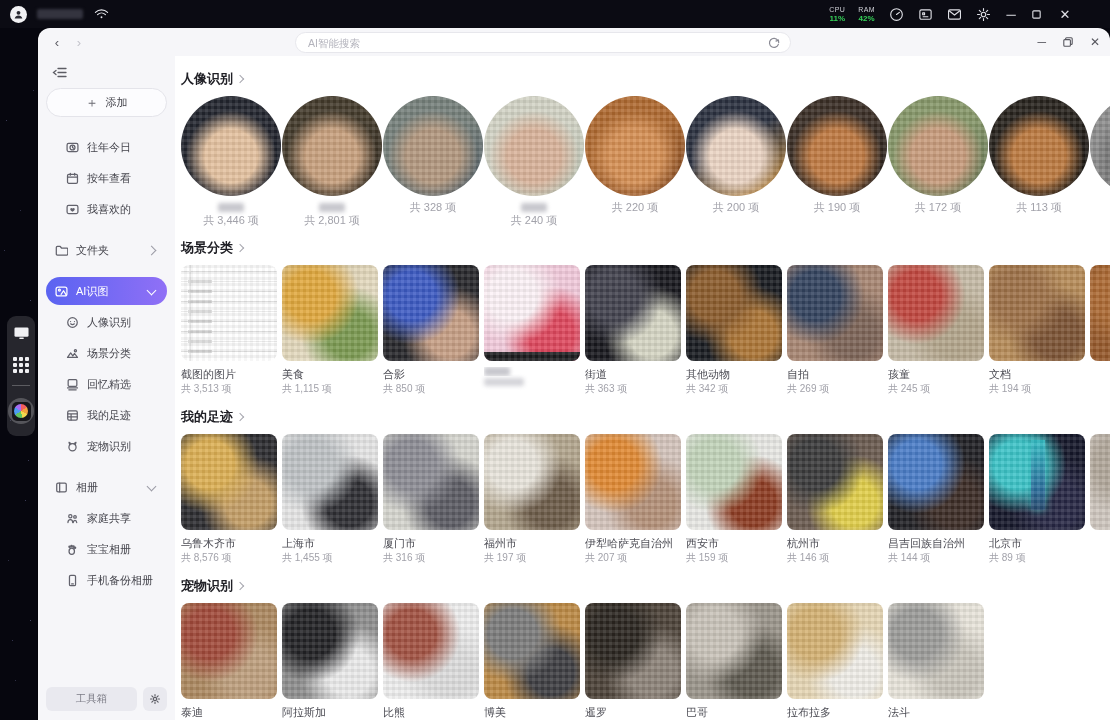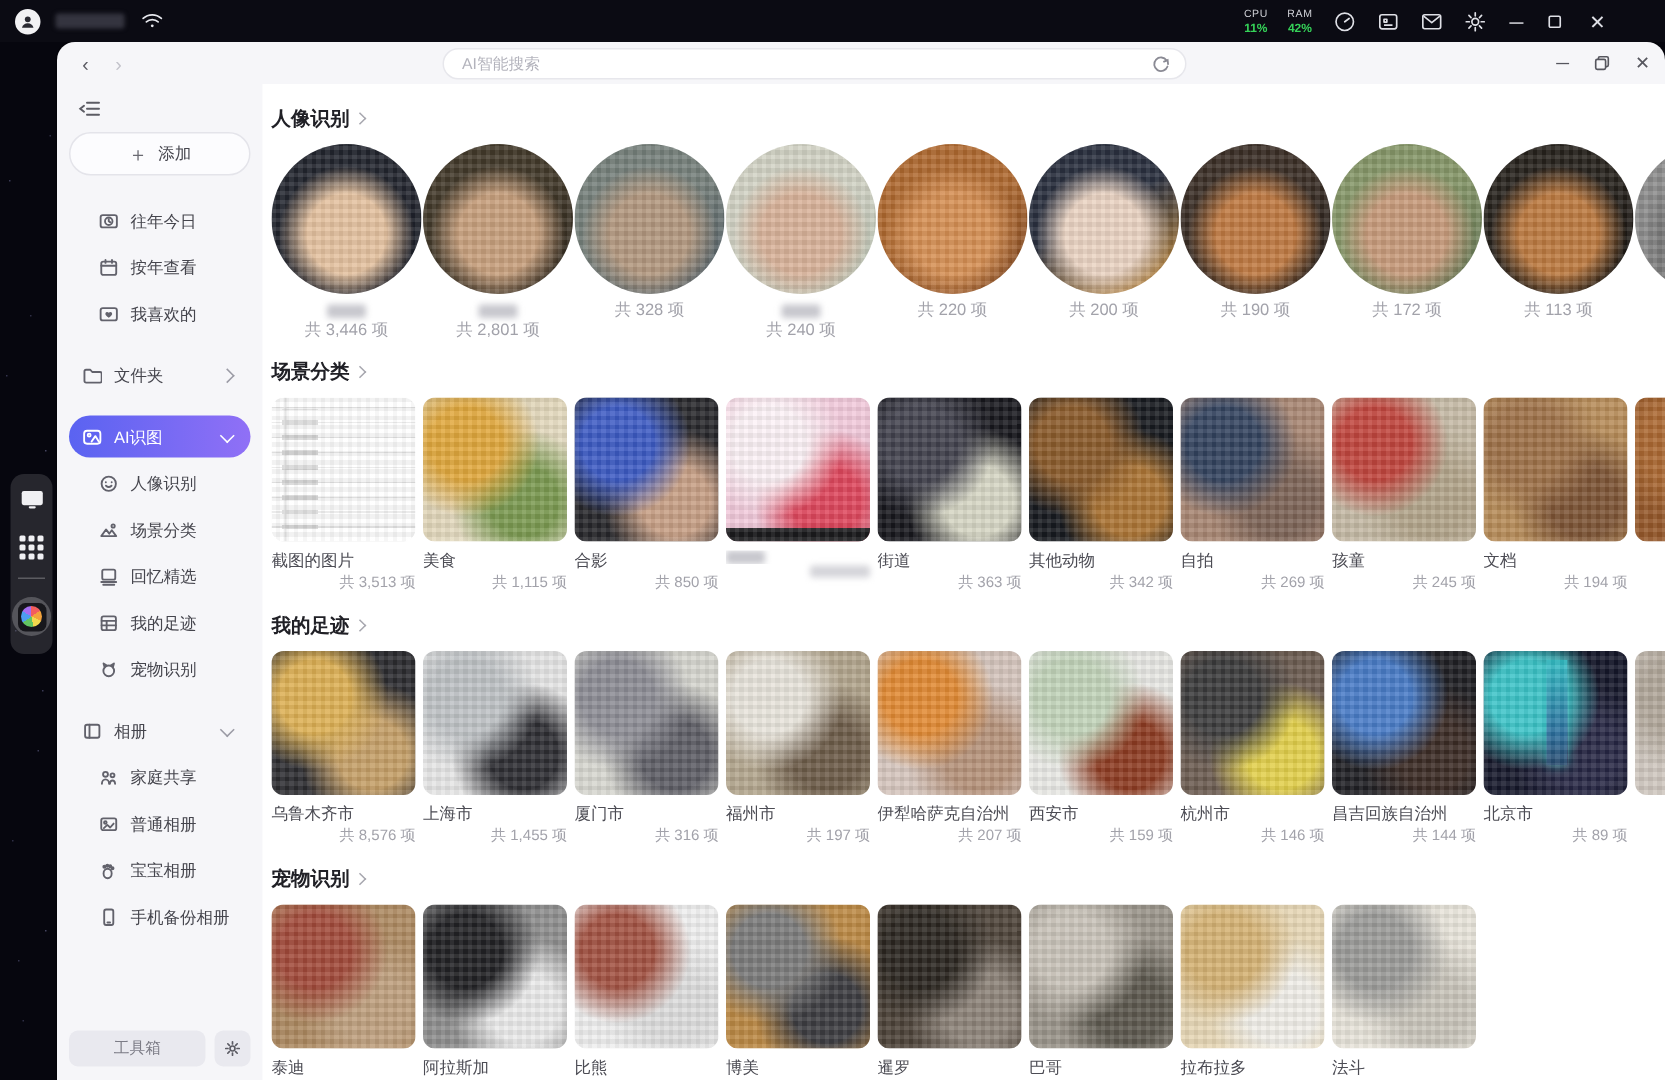--- a/index.html
+++ b/index.html
@@ -84,21 +84,21 @@
   .face-cell{width:100px;text-align:center;}
   .face-pic{width:100px;height:100px;border-radius:50%;position:relative;overflow:hidden;}
   .thumb-cell{width:96px;}
   .thumb-pic{width:96px;height:96px;border-radius:8px;position:relative;overflow:hidden;}
   .pix::after{content:"";position:absolute;inset:0;border-radius:inherit;
     background-image:repeating-linear-gradient(0deg,rgba(255,255,255,.08) 0 3px,rgba(0,0,0,.05) 3px 6px),
       repeating-linear-gradient(90deg,rgba(255,255,255,.07) 0 3px,rgba(0,0,0,.04) 3px 6px);}
   .face-name{height:13px;margin-top:5px;font-size:10.5px;color:#4c4c54;display:flex;align-items:center;justify-content:center;}
   .face-count{font-size:11px;color:#a2a2aa;line-height:13px;}
   .t-name{margin-top:6px;font-size:11px;color:#4c4c54;line-height:15px;white-space:nowrap;overflow:hidden;display:flex;align-items:center;}
-  .t-count{font-size:10px;color:#a2a2aa;line-height:14px;text-align:right;}
+  .t-count{font-size:10px;color:#a2a2aa;line-height:14px;}
   .blurbar{display:inline-block;width:26px;height:9px;border-radius:2px;background:#c7c7cd;filter:blur(2px);}
   .blurbar.wide{width:40px;height:8px;background:#d4d4d9;}
   
   .v-doc{background:
     linear-gradient(90deg,#ececec 0 2px,transparent 2px) 8px 10px/100% 10px repeat-y,
     repeating-linear-gradient(0deg,#fff 0 9px,#e9e9e9 9px 10px),
     #fdfdfd;}
   .v-doc::before{content:"";position:absolute;left:7px;top:8px;bottom:8px;width:24px;
     background:repeating-linear-gradient(0deg,#d8d8d8 0 3px,transparent 3px 10px);}
   .v-sticker::before{content:"";position:absolute;left:0;right:0;bottom:0;height:9px;background:#1c1c1e;}
@@ -343,30 +343,20 @@
               <circle cx="4" cy="3.9" r="1.5"></circle>
               <circle cx="8.3" cy="4.5" r="1.2"></circle>
               <path d="M1.8 9.7c0-1.6 1-2.7 2.2-2.7s2.2 1.1 2.2 2.7M6.7 9.7c.1-1.2.8-2 1.6-2s1.5.8 1.6 2"></path>
             </svg>
           </span>
           <span class="nav-label">家庭共享</span>
         </div>
         <div class="nav-item child">
           <span class="nav-ic">
             <svg width="13" height="13" viewBox="0 0 12 12" fill="none" stroke="currentColor" stroke-width="1.15" stroke-linecap="round" stroke-linejoin="round">
-              <rect x="1.4" y="2.4" width="9.2" height="7.2" rx="1.2"></rect>
-              <circle cx="3.9" cy="4.9" r=".8"></circle>
-              <path d="M3 8.4l2.1-2 1.8 1.6 2.1-2.4"></path>
-            </svg>
-          </span>
-          <span class="nav-label">普通相册</span>
-        </div>
-        <div class="nav-item child">
-          <span class="nav-ic">
-            <svg width="13" height="13" viewBox="0 0 12 12" fill="none" stroke="currentColor" stroke-width="1.15" stroke-linecap="round" stroke-linejoin="round">
               <ellipse cx="5.3" cy="7.7" rx="2.5" ry="2.9"></ellipse>
               <circle cx="3.3" cy="3.5" r=".65"></circle>
               <circle cx="5.1" cy="2.9" r=".65"></circle>
               <circle cx="6.9" cy="3.3" r=".65"></circle>
               <circle cx="8.3" cy="4.4" r=".65"></circle>
             </svg>
           </span>
           <span class="nav-label">宝宝相册</span>
         </div>
         <div class="nav-item child">

